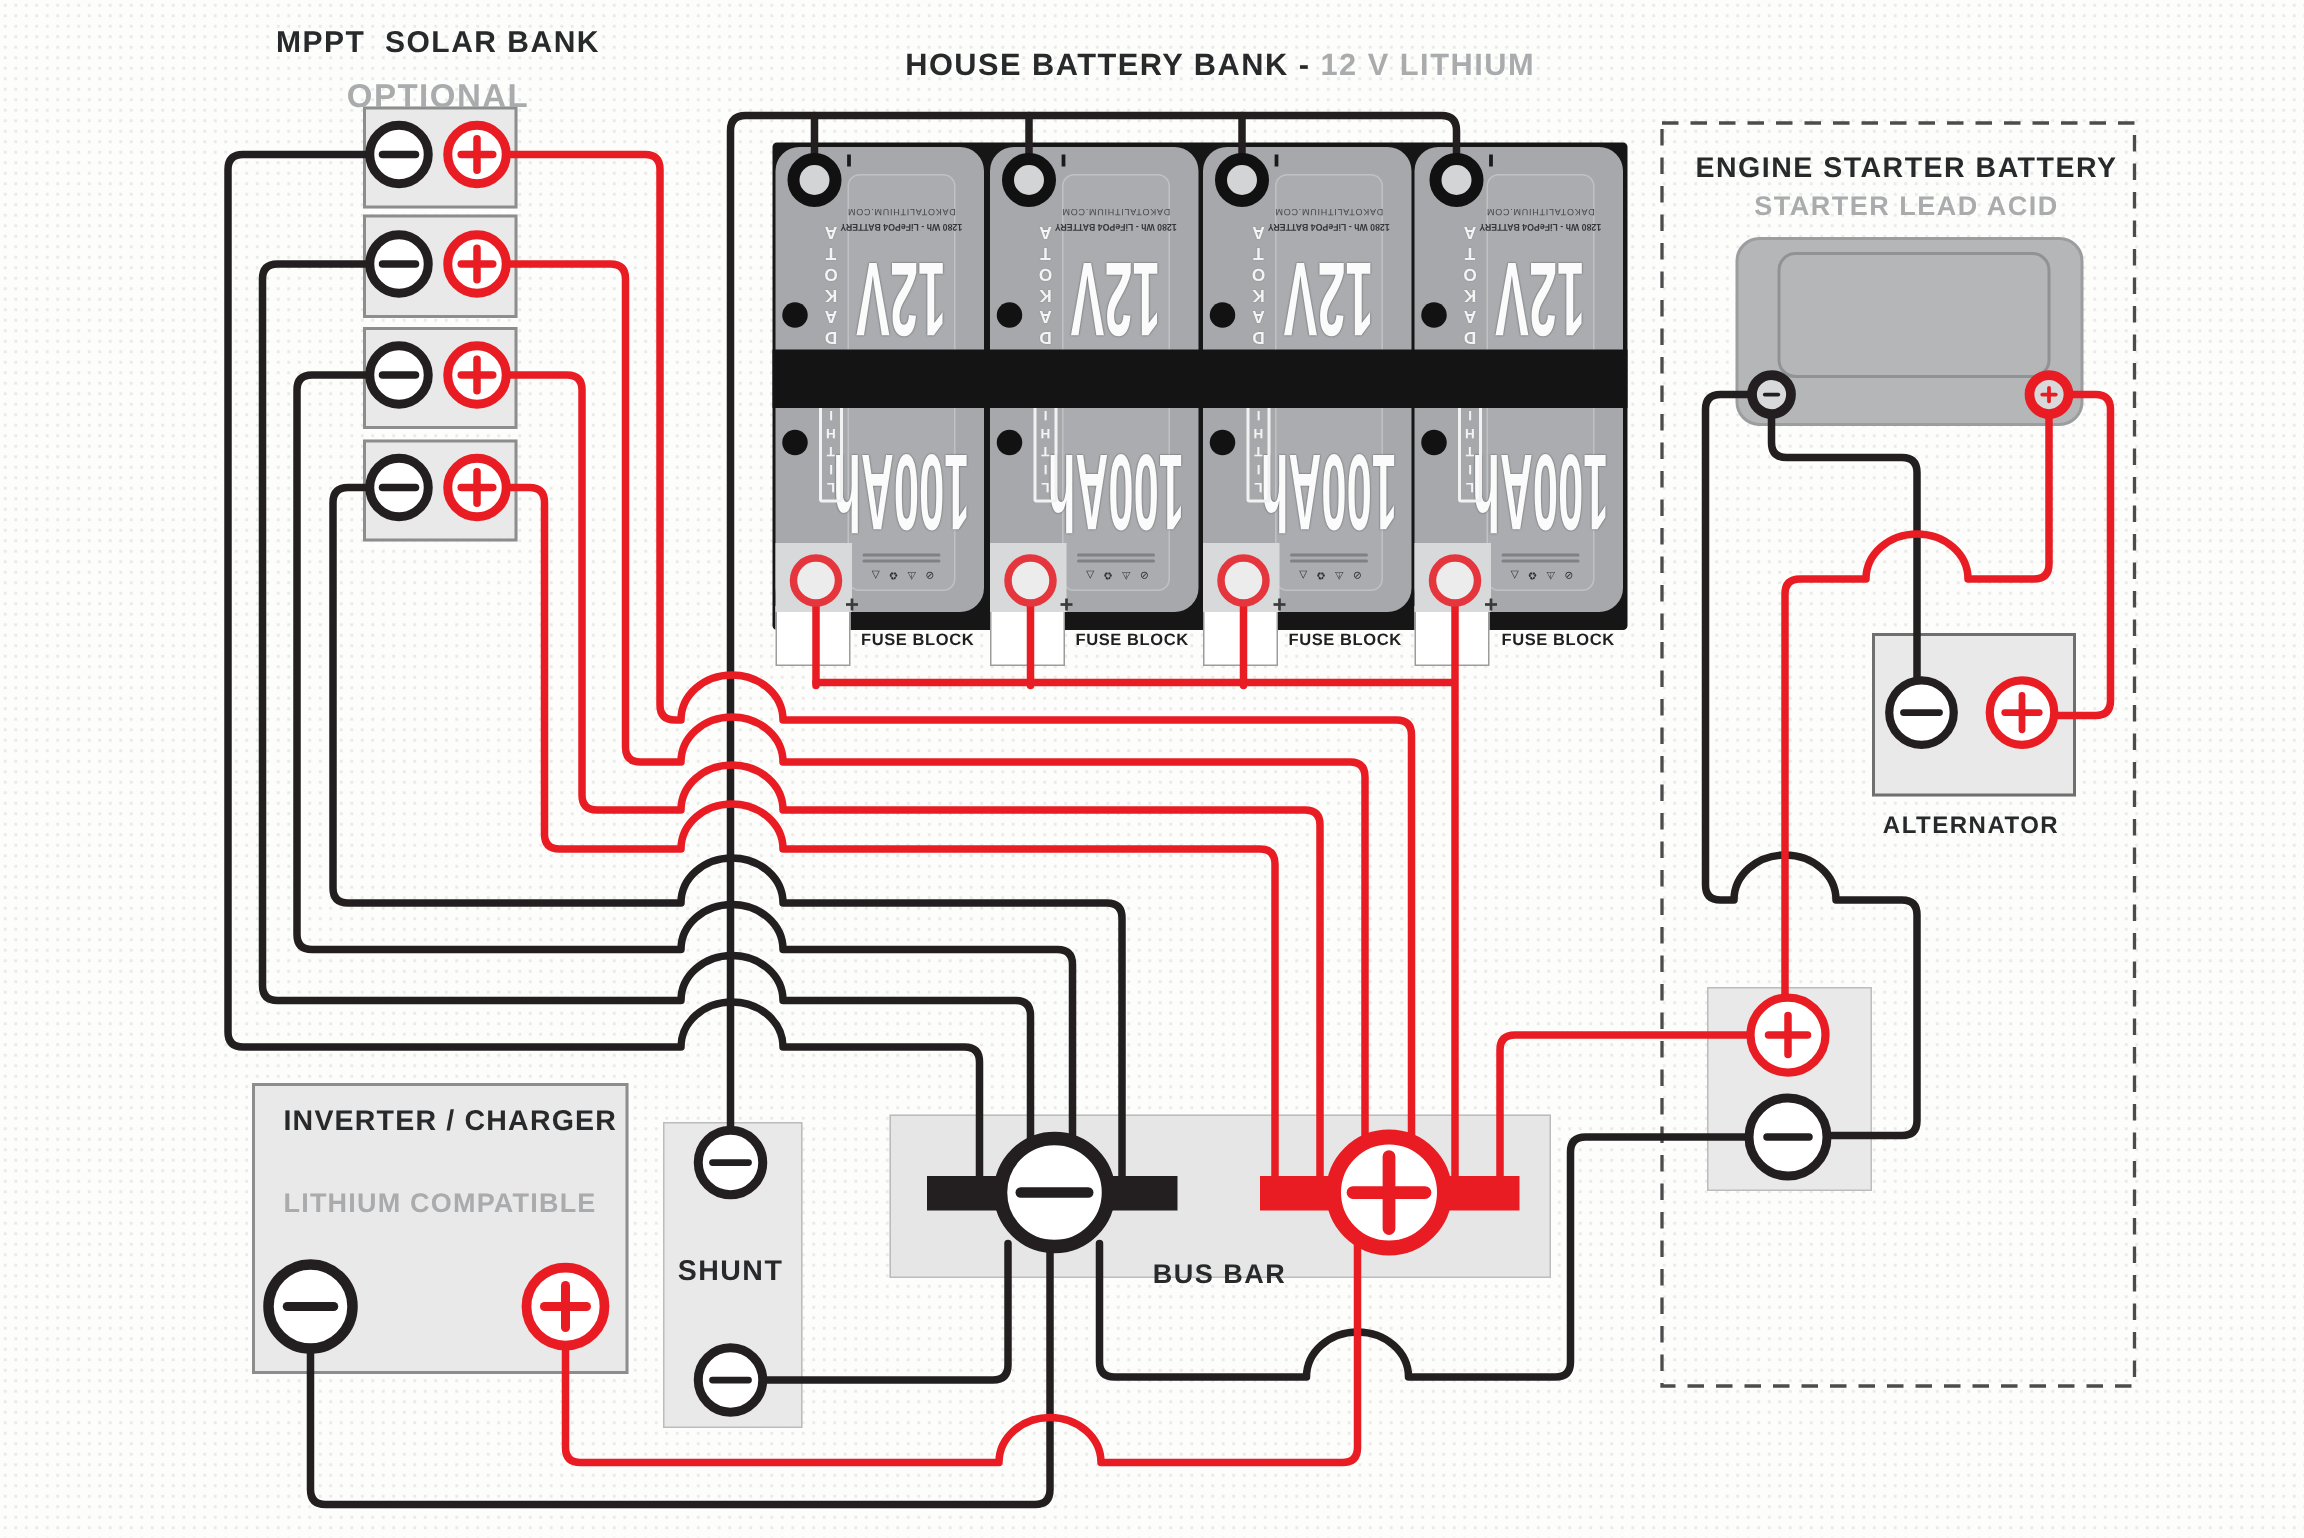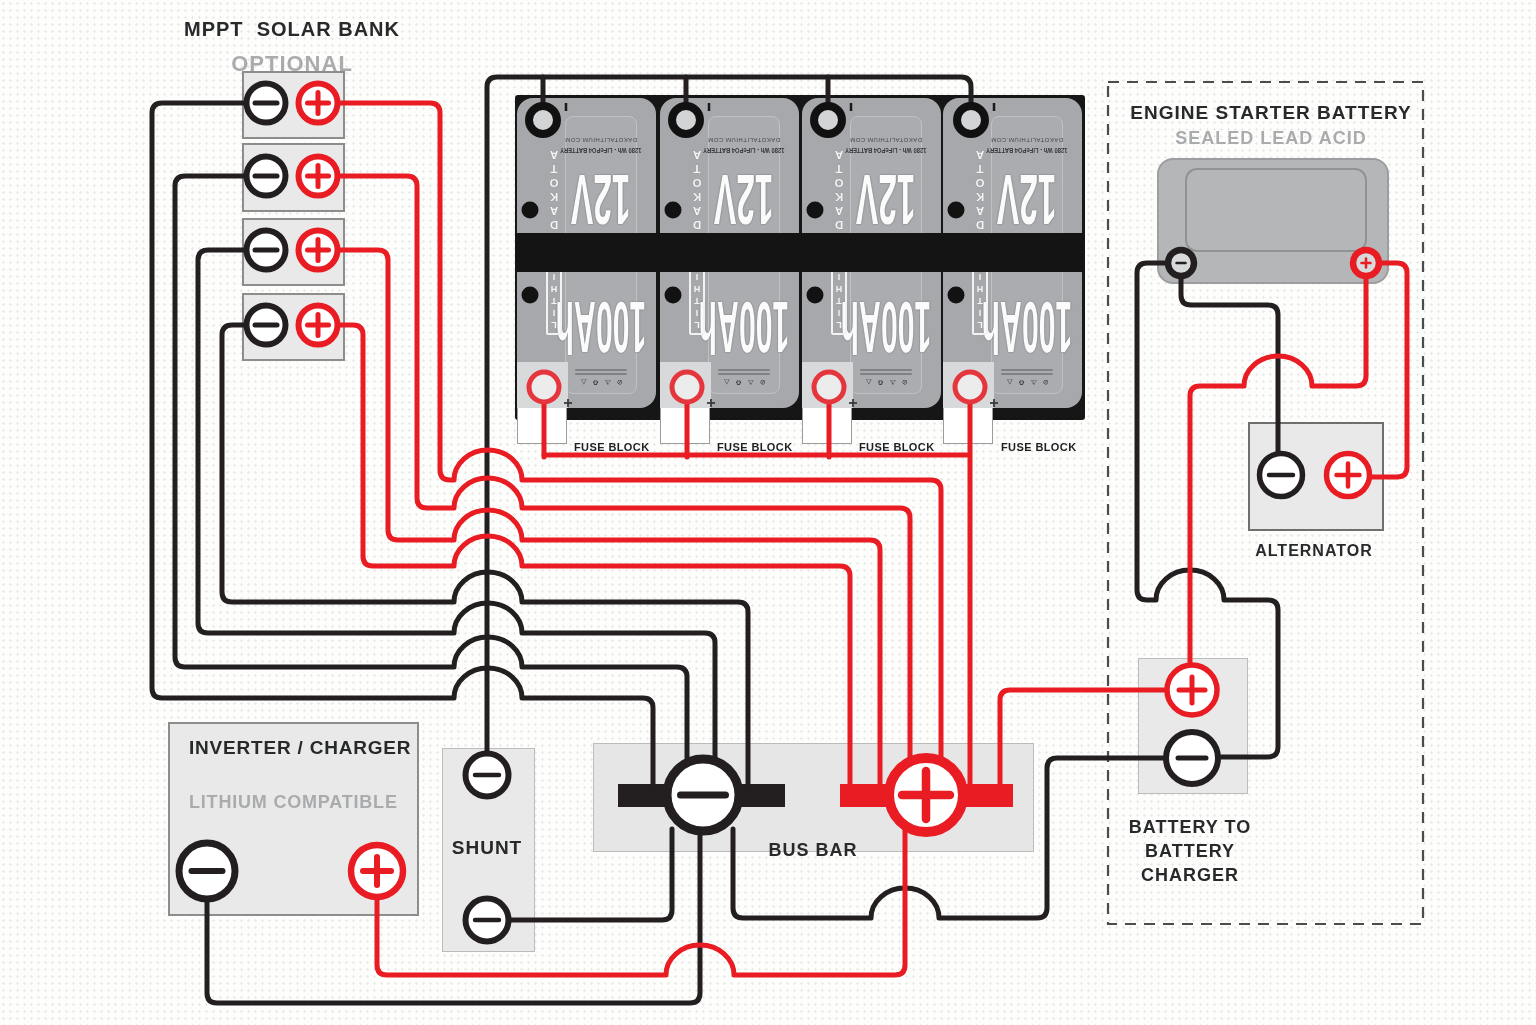--- a/index.html
+++ b/index.html
@@ -31,21 +31,21 @@
   .b-v{font-size:70px;height:76px;line-height:76px;transform:scale(.48,1.0);margin-top:50px;}
   .b-wh{font-size:6.5px;font-weight:bold;color:#35373a;margin-top:7px;height:9px;white-space:nowrap;transform:scale(.9,1);}
   .b-url{font-size:6px;color:#45474a;margin-top:2px;height:8px;letter-spacing:.5px;}
   .bbrand{position:absolute;left:94px;top:73px;width:16px;height:164px;display:flex;flex-direction:column;align-items:center;}
   .bbrand-box{border:2px solid #f2f2f2;border-radius:2px;padding:3px 1px;margin-bottom:6px;}
   .vtxt{writing-mode:vertical-lr;text-orientation:upright;font-weight:bold;color:#f4f4f4;letter-spacing:2px;}
   .bbrand-box .vtxt{font-size:9px;}
   .bbrand-main{font-size:11.5px;text-shadow:0 0 1px #808284;}
   .band{position:absolute;left:0;top:138px;width:570px;height:39px;background:#141414;}
   .fusebox{position:absolute;width:50px;height:40px;top:404px;background:#ffffff;border:1.5px solid #9c9c9c;box-sizing:border-box;}
-  .fuselbl{position:absolute;top:421px;font-size:11px;font-weight:bold;color:#1d1f21;letter-spacing:.4px;margin-top:20px;}
+  .fuselbl{position:absolute;top:421px;font-size:11px;font-weight:bold;color:#1d1f21;letter-spacing:.4px;}
   
   .engine{position:absolute;left:1157px;top:158px;width:232px;height:126px;background:#b4b6b8;
     border:2px solid #9b9d9f;border-radius:16px;box-sizing:border-box;}
   .engine-in{position:absolute;left:26px;top:8px;width:178px;height:80px;border:2px solid #909294;border-radius:12px;}
   .inv-t{position:absolute;left:189px;font-weight:bold;letter-spacing:.8px;text-align:center;}
 </style>
 </head>
 <body>
 
 <div class="layer-boxes">
@@ -257,34 +257,34 @@
     <line x1="1176.5" y1="263" x2="1185.5" y2="263" stroke="#231f20" stroke-width="2.5" stroke-linecap="round"></line>
     <circle cx="1366" cy="263" r="13" fill="#d7d9db" stroke="#e81c22" stroke-width="6.5"></circle>
     <line x1="1361.5" y1="263" x2="1370.5" y2="263" stroke="#e81c22" stroke-width="2.5" stroke-linecap="round"></line>
     <line x1="1366" y1="258.5" x2="1366" y2="267.5" stroke="#e81c22" stroke-width="2.5" stroke-linecap="round"></line>
   </svg>
 
 <div class="layer-labels">
   <div class="lbl ctr" style="left:292px;top:29px;font-size:20px;">MPPT  SOLAR BANK</div>
   <div class="lbl ctr gray" style="left:292px;top:64px;font-size:22px;">OPTIONAL</div>
 
+  <div class="lbl ctr" style="left:800px;top:44px;font-size:20.5px;">
+    <span>HOUSE BATTERY BANK - </span><span class="gray">12 V LITHIUM</span>
+  </div>
 
   <div class="fuselbl" style="left:574px;">FUSE BLOCK</div>
   <div class="fuselbl" style="left:717px;">FUSE BLOCK</div>
   <div class="fuselbl" style="left:859px;">FUSE BLOCK</div>
   <div class="fuselbl" style="left:1001px;">FUSE BLOCK</div>
 
   <div class="lbl ctr" style="left:1271px;top:113px;font-size:19px;">ENGINE STARTER BATTERY</div>
-  <div class="lbl ctr gray" style="left:1271px;top:138px;font-size:18px;">SEALED LEAD ACID</div>
+  <div class="lbl ctr gray" style="left:1271px;top:138px;font-size:18px;">STARTER LEAD ACID</div>
 
   <div class="lbl ctr" style="left:1314px;top:551px;font-size:16px;">ALTERNATOR</div>
 
-  <div class="lbl ctr" style="left:1190px;top:851px;font-size:18px;line-height:24px;">BATTERY TO
-BATTERY
-CHARGER</div>
 
   <div class="lbl ctr" style="left:813px;top:850px;font-size:18px;">BUS BAR</div>
 
   <div class="lbl ctr" style="left:487px;top:848px;font-size:19px;">SHUNT</div>
 
   <div class="lbl inv-t" style="top:737px;font-size:19px;">INVERTER / CHARGER</div>
   <div class="lbl inv-t gray" style="top:760px;font-size:18px;margin-top:32px;">LITHIUM COMPATIBLE</div>
 </div>
 
 </body></html>

